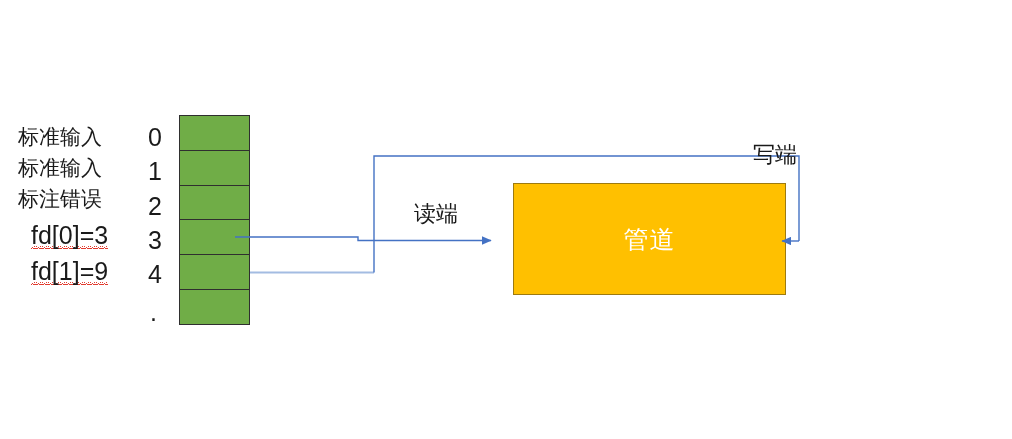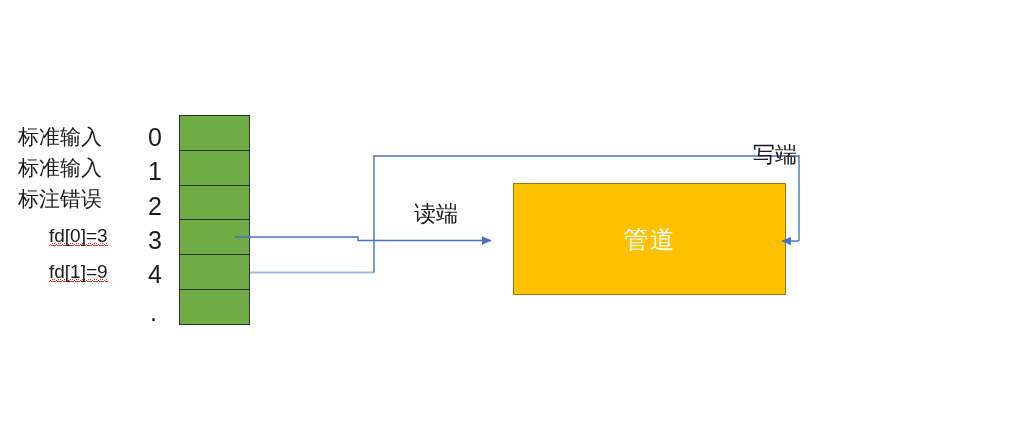--- a/index.html
+++ b/index.html
@@ -20,25 +20,24 @@
   .desc-label {
     position: absolute;
     font-size: 21px;
     line-height: 21px;
     color: #1a1a1a;
     white-space: nowrap;
     letter-spacing: 0px;
   }
   .fd-label {
     position: absolute;
-    font-size: 19px;
+    font-size: 25px;
     line-height: 21px;
     color: #1a1a1a;
     white-space: nowrap;
-    margin-left: 18px;
   }
   .squiggle {
     position: relative;
     padding-bottom: 1px;
     background-image:
       radial-gradient(circle at 1.5px 3.4px, rgba(0,0,0,0) 1.1px, #e23b2e 1.2px, #e23b2e 1.9px, rgba(0,0,0,0) 2.0px),
       radial-gradient(circle at 4.5px 1.2px, rgba(0,0,0,0) 1.1px, #e23b2e 1.2px, #e23b2e 1.9px, rgba(0,0,0,0) 2.0px);
     background-size: 6px 4px;
     background-repeat: repeat-x;
     background-position: left bottom;

